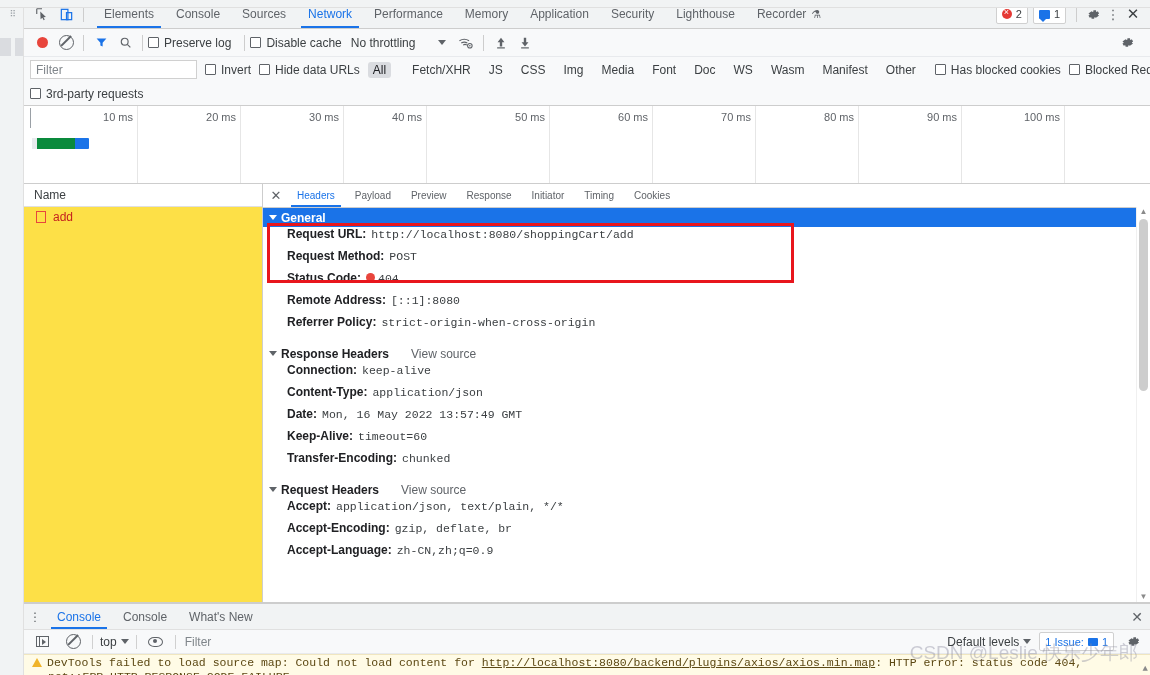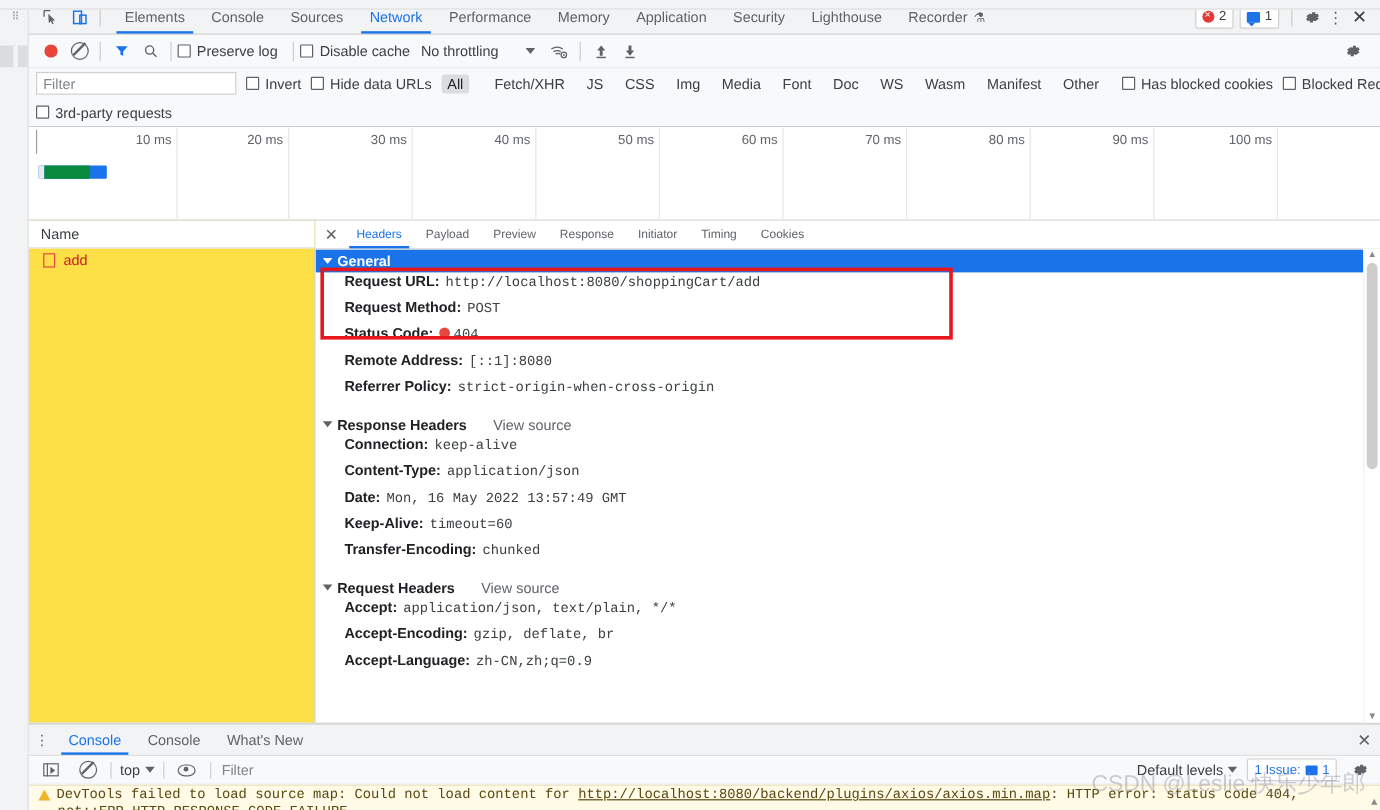--- a/index.html
+++ b/index.html
@@ -749,30 +749,30 @@
 
     <div class="thirdparty">
       <label class="cb-label">
         <span class="cb"></span>
         <span>3rd-party requests</span>
       </label>
     </div>
 
     <div class="overview">
       <div class="ov-leftline"></div>
-      <div class="ov-tick" style="left:10px;width:114px;">
+      <div class="ov-tick" style="left:0;width:114px;">
           <span>10 ms</span>
         </div>
       <div class="ov-tick" style="left:114px;width:103px;">
           <span>20 ms</span>
         </div>
       <div class="ov-tick" style="left:217px;width:103px;">
           <span>30 ms</span>
         </div>
-      <div class="ov-tick" style="left:320px;width:103px;">
+      <div class="ov-tick" style="left:300px;width:103px;">
           <span>40 ms</span>
         </div>
       <div class="ov-tick" style="left:423px;width:103px;">
           <span>50 ms</span>
         </div>
       <div class="ov-tick" style="left:526px;width:103px;">
           <span>60 ms</span>
         </div>
       <div class="ov-tick" style="left:629px;width:103px;">
           <span>70 ms</span>

